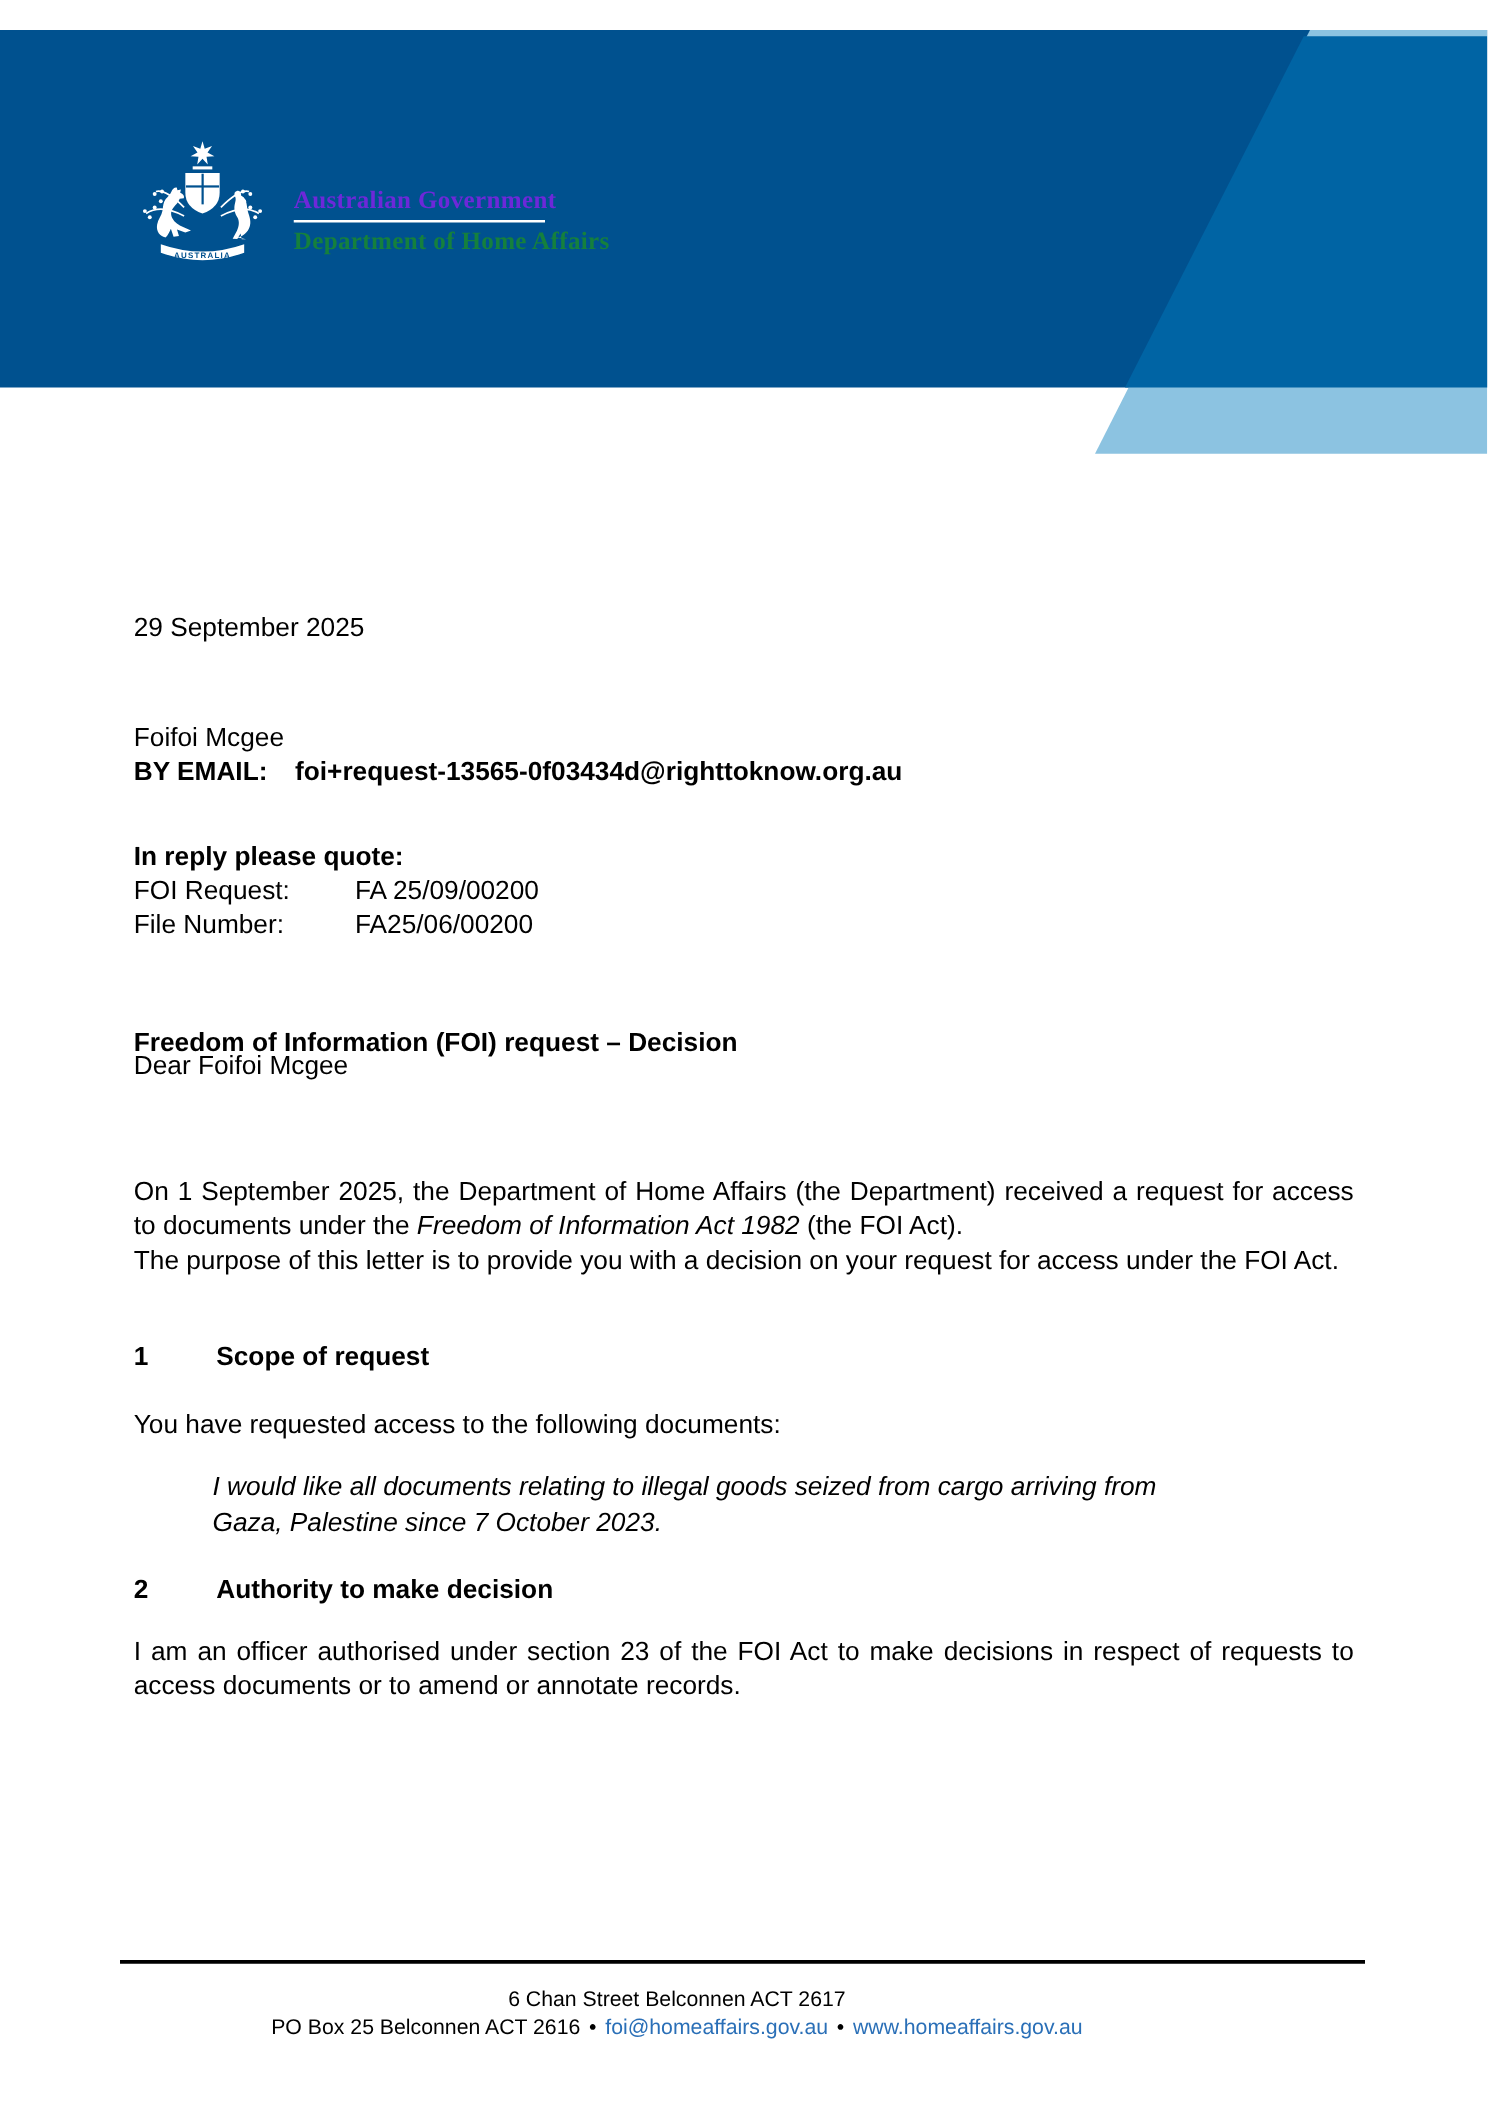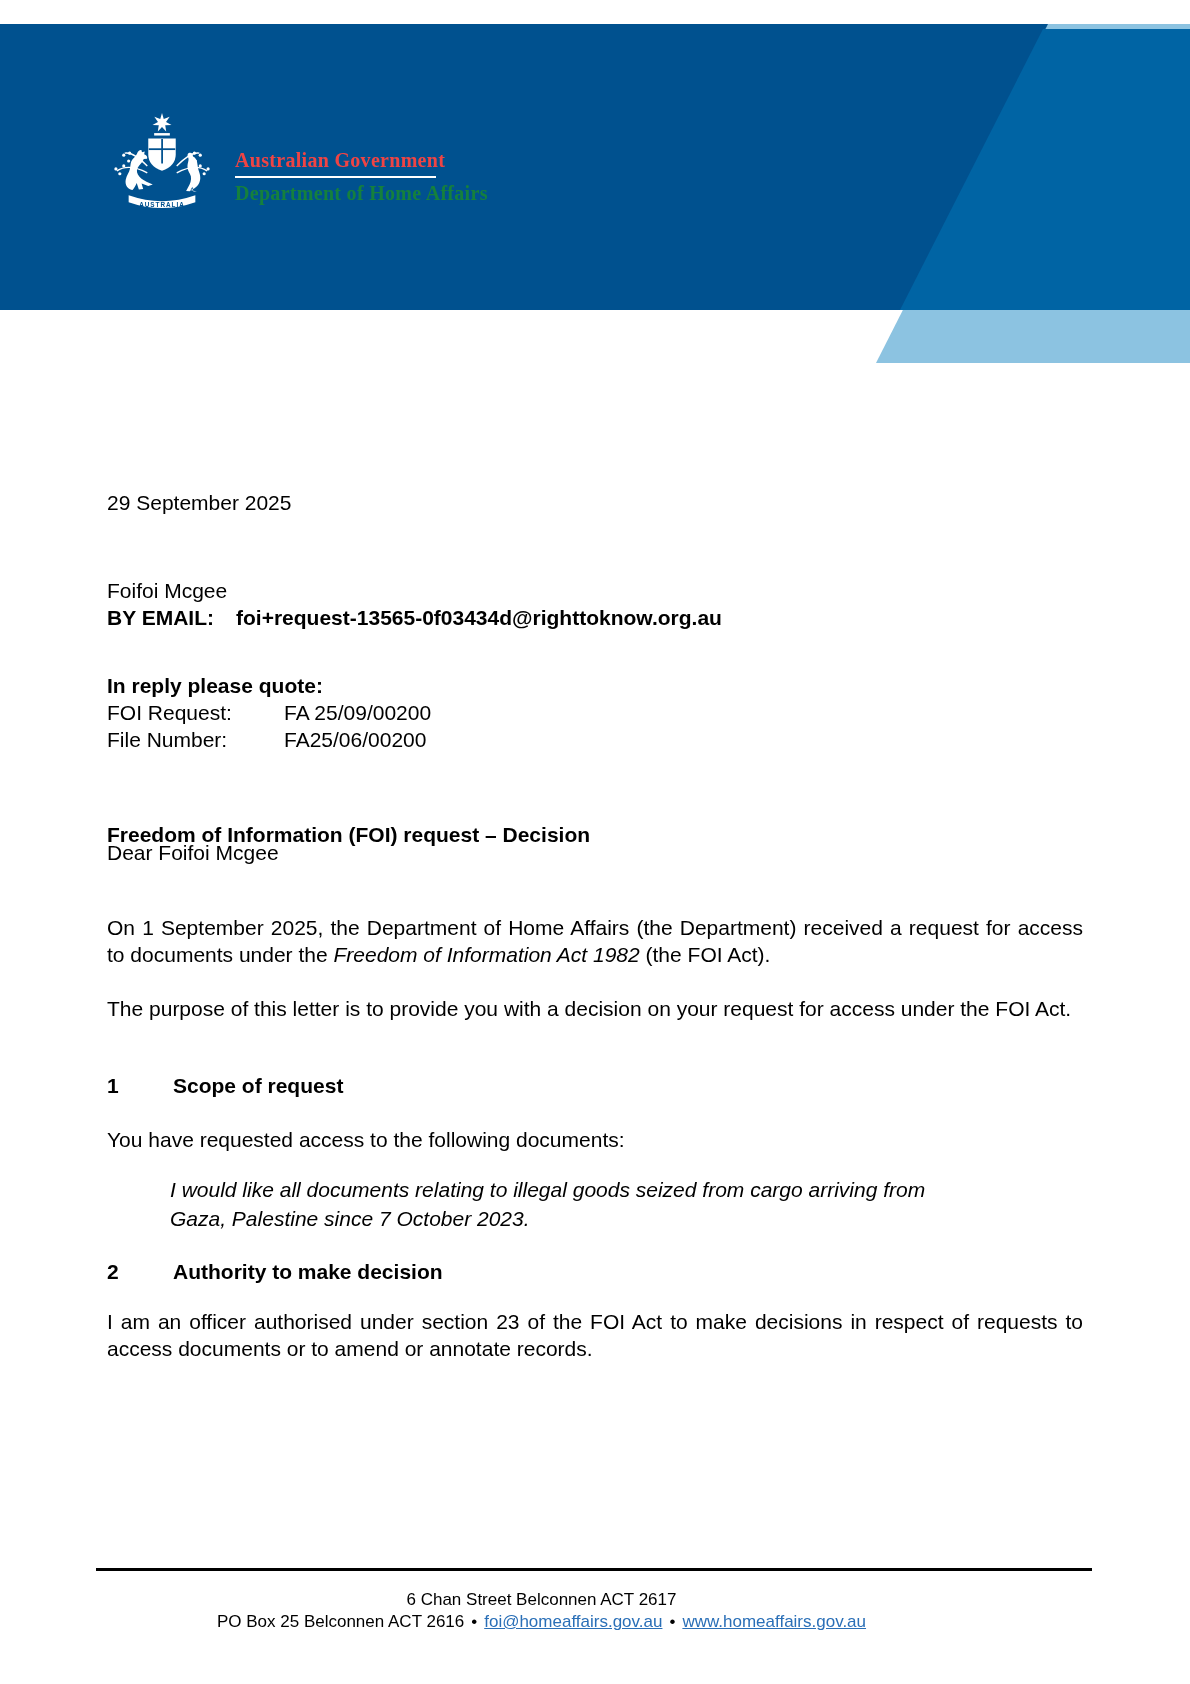--- a/index.html
+++ b/index.html
@@ -2,49 +2,49 @@
 <html style="--dark_blue: #00518f; --medium_blue: #0064a4; --light_blue: #8cc3e1; --link_blue: #2a6fb7;"><head>
 <meta charset="utf-8">
 <style>
   html,body{margin:0;padding:0;background:#ffffff;}
   .page{position:relative;width:1190px;height:1684px;background:#ffffff;overflow:hidden;
         font-family:"Liberation Sans","DejaVu Sans",sans-serif;color:#000;}
   
   .band-dark{position:absolute;top:24px;left:0;width:1190px;height:286px;background:var(--dark_blue);}
   .band-accents{position:absolute;top:24px;left:0;width:1190px;height:340px;display:block;}
   .crest{position:absolute;top:112px;left:102px;width:120px;height:102px;}
-  .lockup-org{position:absolute;left:235px;top:149px;font:bold 20px/22px "Liberation Serif","DejaVu Serif",serif;color:#ef4444;letter-spacing:.3px;white-space:nowrap;}
+  .lockup-org{position:absolute;left:235px;top:149px;font:bold 20px/22px "Liberation Serif","DejaVu Serif",serif;color:#6d28d9;letter-spacing:.3px;white-space:nowrap;}
   .lockup-rule{position:absolute;left:235px;top:176px;width:201px;height:2px;background:#fff;}
   .lockup-dept{position:absolute;left:235px;top:182px;font:bold 20px/22px "Liberation Serif","DejaVu Serif",serif;color:#15803d;letter-spacing:.3px;white-space:nowrap;}
   
   .block{position:absolute;left:107px;width:976px;font-size:21px;line-height:27px;margin-top:40px;}
   .justify{text-align:justify;}
   .bold{font-weight:bold;}
   .ital{font-style:italic;}
   #date{top:449px;}
   #recipient{top:537px;}
   #reply{top:632px;}
   #salutation{top:799px;}
   #subject{top:781px;font-weight:bold;}
-  #para-request{top:874px;}
+  #para-request{top:900px;}
   #para-purpose{top:955px;}
   #h1{top:1032px;font-weight:bold;}
   #scope-intro{top:1086px;}
   #quote{top:1135px;left:170px;width:795px;font-style:italic;line-height:29px;}
   #h2{top:1218px;font-weight:bold;}
   #para-authority{top:1268px;}
   .email-label{display:inline-block;width:129px;}
   .ref-label{display:inline-block;width:177px;}
   .sec-num{display:inline-block;width:66px;}
   
   .footer-rule{position:absolute;top:1568px;left:96px;width:996px;height:3px;background:#000;}
   .footer-line{position:absolute;left:0;width:1083px;text-align:center;font-size:17px;line-height:22px;}
   #footer-line1{top:1589px;}
   #footer-line2{top:1611px;}
-  .flink{color:var(--link_blue);text-decoration:underline;cursor:pointer;}
+  .flink{color:var(--link_blue);cursor:pointer;}
   .bullet{color:#000;margin:0 7px;}
 </style>
 </head>
 <body>
 
 <div class="page">
 
   <div class="band-dark"></div>
 
   <svg class="band-accents" viewBox="0 0 1190 340" aria-hidden="true">

